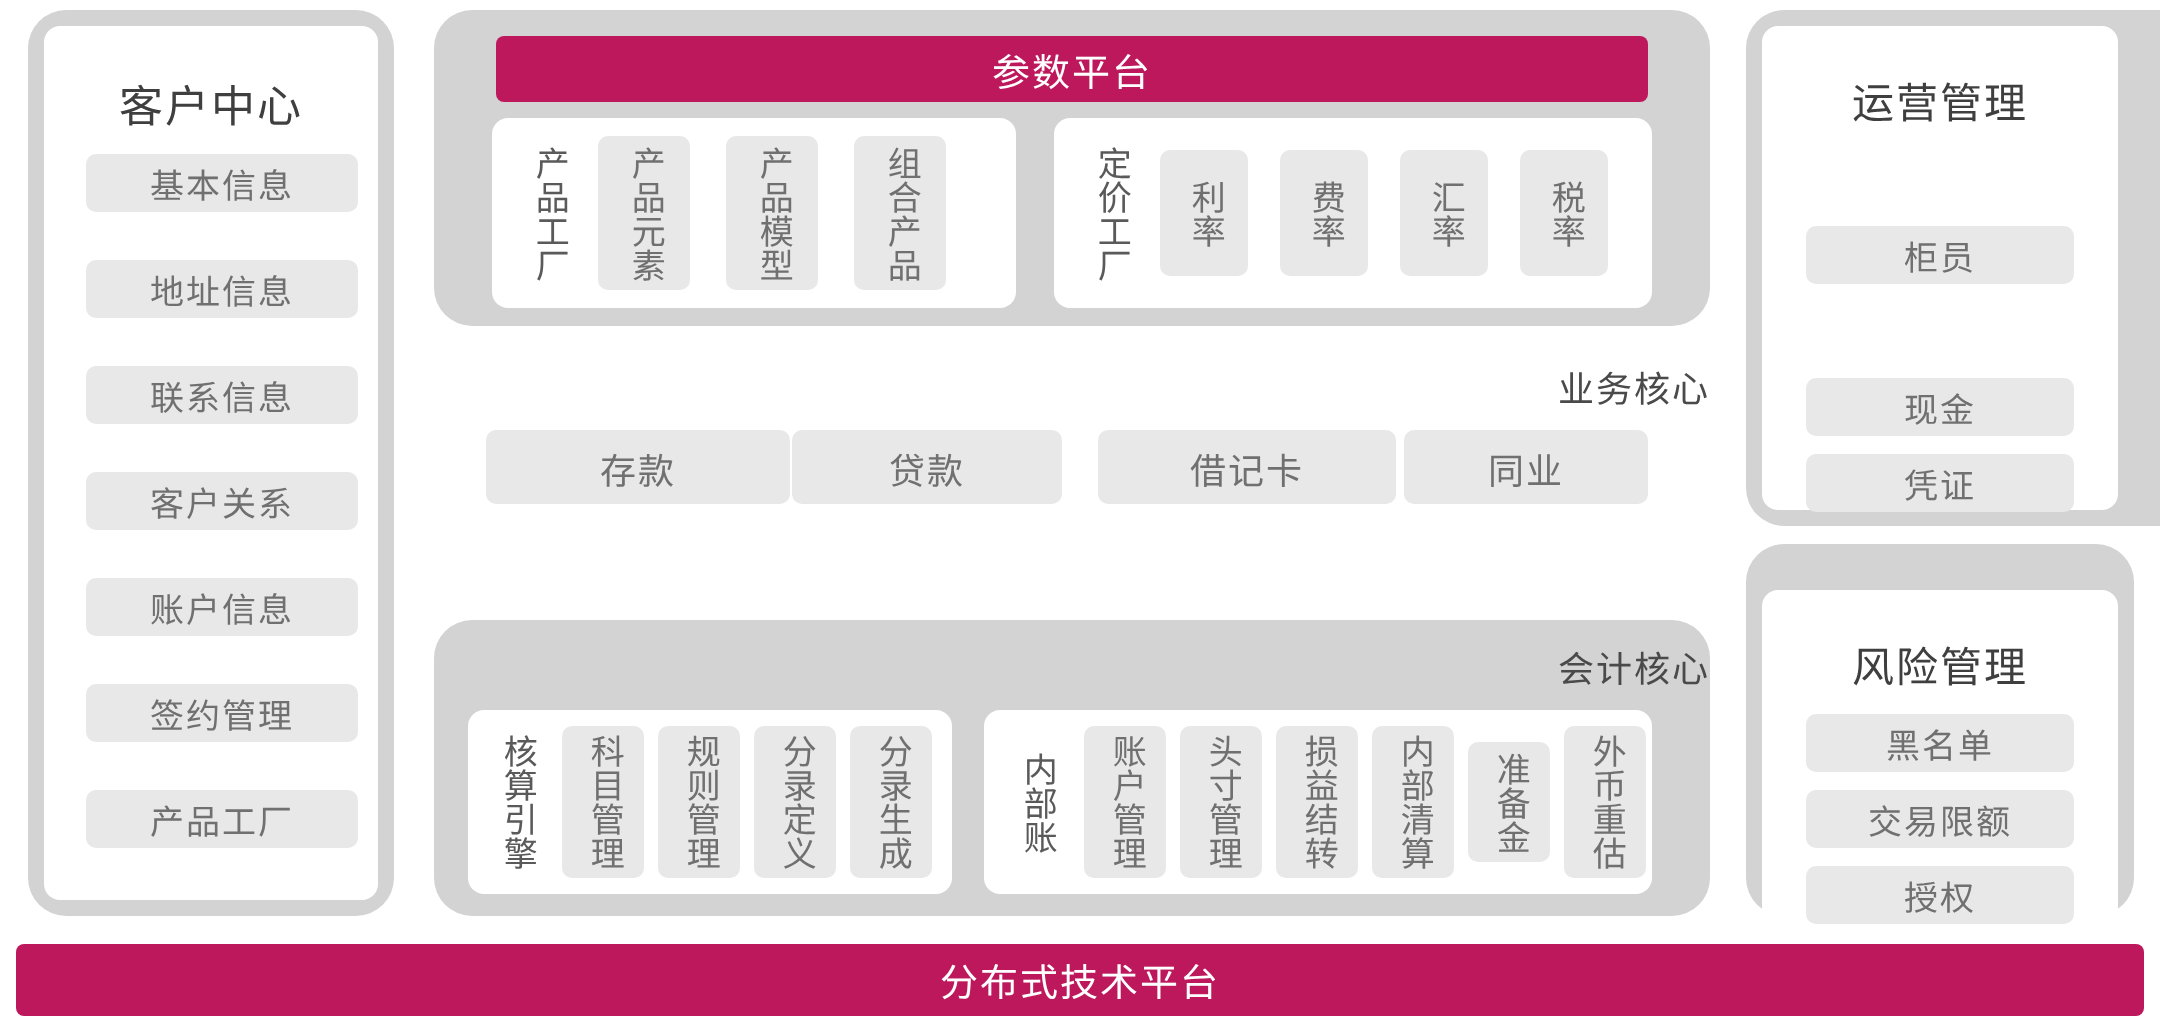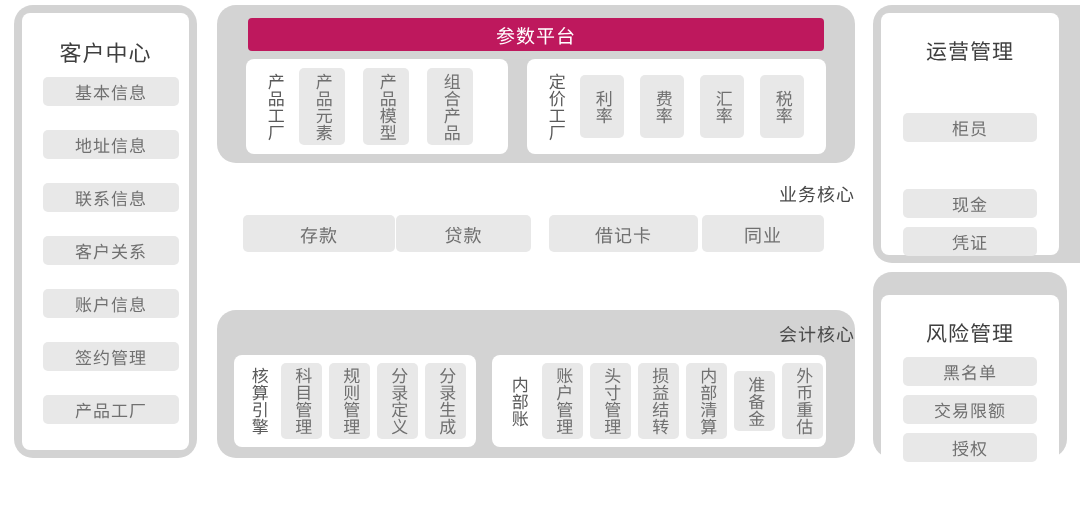--- a/index.html
+++ b/index.html
@@ -198,14 +198,15 @@
 
   <div class="gray-panel" id="right-outer-2">
     <div class="white-card" id="right-inner-2">
       <div class="panel-title right-title">风险管理</div>
       <div class="chip right-chip" style="top:62px">黑名单</div>
       <div class="chip right-chip" style="top:100px">交易限额</div>
       <div class="chip right-chip" style="top:138px">授权</div>
     </div>
   </div>
 
+  <div class="blue-bar" id="bottom-bar">分布式技术平台</div>
 
 </div>
 
 </body></html>

